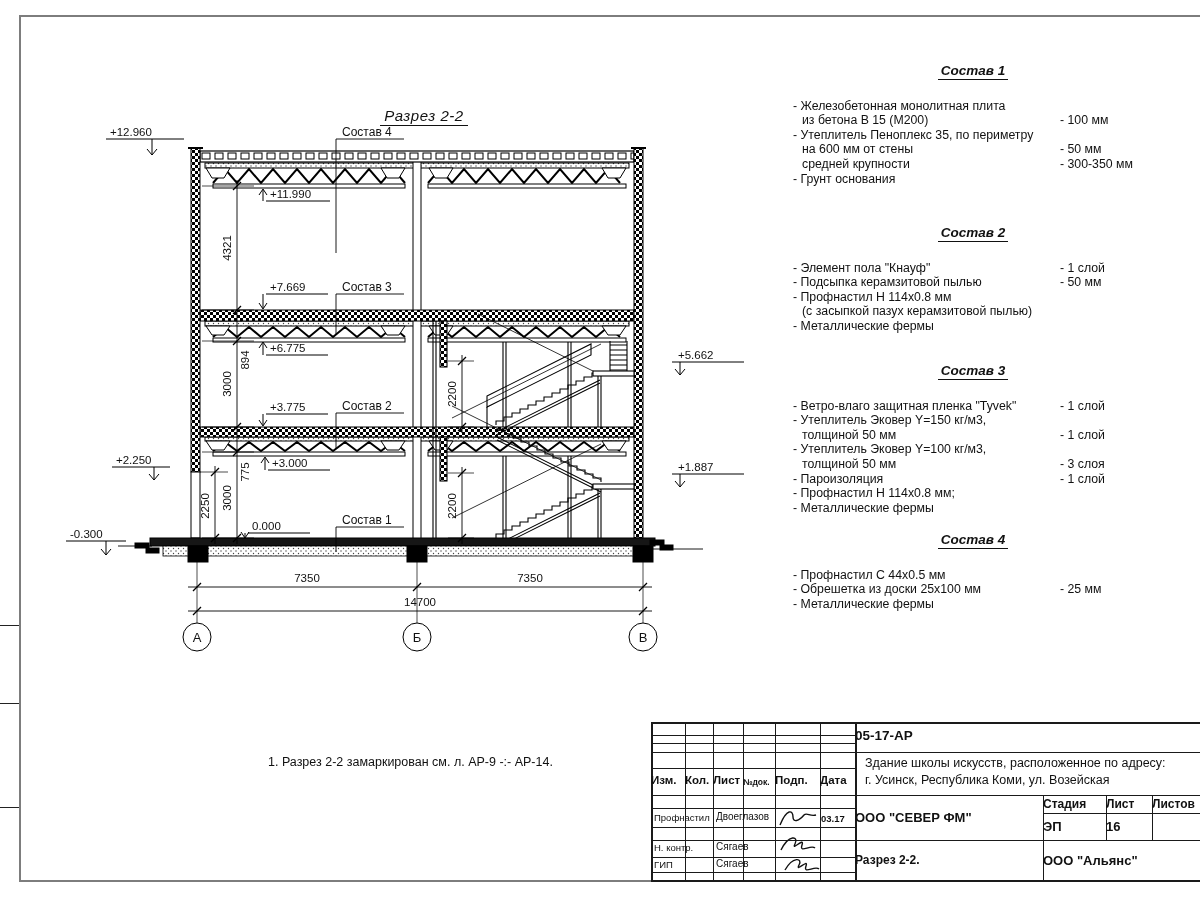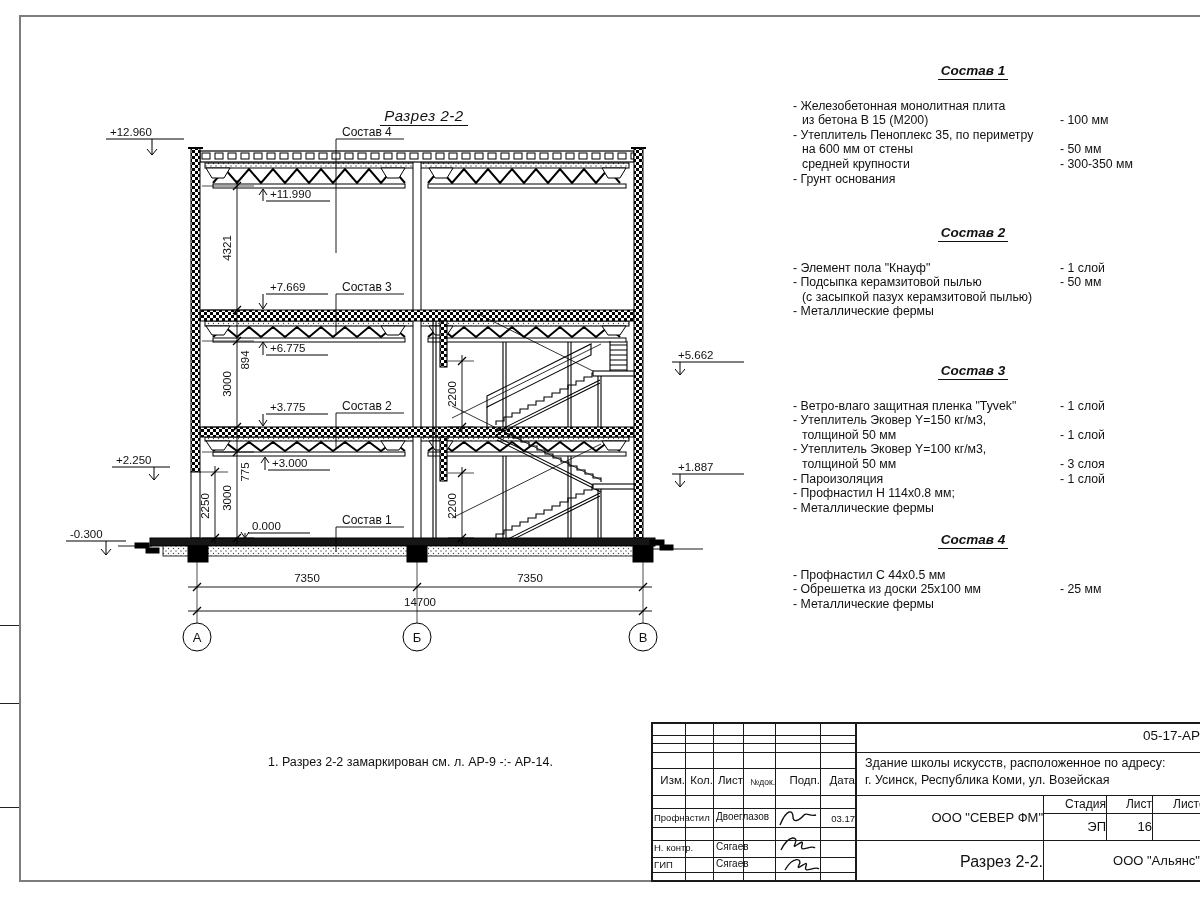--- a/index.html
+++ b/index.html
@@ -18,21 +18,21 @@
   .spec{position:absolute;left:793px;width:360px;font-size:12.3px;line-height:14.6px;}
   .spec h3{margin:0 0 20px 0;text-align:center;font-size:13.5px;font-style:italic;font-weight:bold;}
   .spec h3 span{border-bottom:1px solid #111;padding:0 3px 1px;}
   .sl{position:relative;white-space:nowrap;}
   .sl.ind{padding-left:9px;}
   .sv{position:absolute;left:267px;top:0;}
   
   #tb{position:absolute;left:651px;top:722px;width:549px;height:160px;overflow:hidden;font-size:12px;}
   .tbl{position:absolute;background:#1a1a1a;}
   .tbt{position:absolute;white-space:nowrap;}
-  .c{text-align:right;}
+  .c{text-align:left;font-weight:bold;}
   svg text{font-family:"Liberation Sans", sans-serif;fill:#111;}
 </style>
 </head>
 <body>
 <div id="sheet">
 
 <svg class="abs" style="left:0;top:0" width="1200" height="900" viewBox="0 0 1200 900">
   <defs>
     <pattern id="chk" width="6" height="6" patternUnits="userSpaceOnUse">
       <rect width="6" height="6" fill="#fff"></rect>
@@ -249,20 +249,21 @@
   <div class="sl"><span>- Утеплитель Пеноплекс 35, по периметру</span><span class="sv"></span></div>
   <div class="sl ind"><span>на 600 мм от стены</span><span class="sv">- 50 мм</span></div>
   <div class="sl ind"><span>средней крупности</span><span class="sv">- 300-350 мм</span></div>
   <div class="sl"><span>- Грунт основания</span><span class="sv"></span></div>
 </div>
 
 <div class="spec" style="top:226px">
   <h3><span>Состав 2</span></h3>
   <div class="sl"><span>- Элемент пола "Кнауф"</span><span class="sv">- 1 слой</span></div>
   <div class="sl"><span>- Подсыпка керамзитовой пылью</span><span class="sv">- 50 мм</span></div>
+  <div class="sl"><span>- Профнастил Н 114х0.8 мм</span><span class="sv"></span></div>
   <div class="sl ind"><span>(с засыпкой пазух керамзитовой пылью)</span><span class="sv"></span></div>
   <div class="sl"><span>- Металлические фермы</span><span class="sv"></span></div>
 </div>
 
 <div class="spec" style="top:364px">
   <h3><span>Состав 3</span></h3>
   <div class="sl"><span>- Ветро-влаго защитная пленка  "Tyvek"</span><span class="sv">- 1 слой</span></div>
   <div class="sl"><span>- Утеплитель Эковер Y=150 кг/м3,</span><span class="sv"></span></div>
   <div class="sl ind"><span>толщиной 50 мм</span><span class="sv">- 1 слой</span></div>
   <div class="sl"><span>- Утеплитель Эковер Y=100 кг/м3,</span><span class="sv"></span></div>
@@ -330,21 +331,21 @@
 
   <svg class="abs" style="left:126px;top:82px" width="42" height="26" viewBox="0 0 42 26">
     <path d="M3,21 C10,4 16,6 16,13 C16,19 22,17 27,11 C30,8 33,13 39,11" fill="none" stroke="#111" stroke-width="1.4"></path>
   </svg>
   <svg class="abs" style="left:124px;top:110px" width="46" height="48" viewBox="0 0 46 48">
     <path d="M6,18 C14,2 24,4 20,12 C16,20 30,4 27,13 C24,22 36,12 40,16" fill="none" stroke="#111" stroke-width="1.4"></path>
     <path d="M10,38 C18,24 28,26 24,33 C20,41 34,26 31,34 C28,43 40,33 44,37" fill="none" stroke="#111" stroke-width="1.4"></path>
   </svg>
 
   <div class="tbt c" style="left:204px;top:88px;width:188px;font-size:13px">ООО "СЕВЕР ФМ"</div>
-  <div class="tbt c" style="left:204px;top:131px;width:188px;font-size:16px">Разрез 2-2.</div>
+  <div class="tbt c" style="left:204px;top:131px;width:188px;font-size:12px">Разрез 2-2.</div>
 
   <div class="tbt c" style="left:392px;top:75px;width:63px;font-size:12px">Стадия</div>
   <div class="tbt c" style="left:455px;top:75px;width:46px;font-size:12px">Лист</div>
   <div class="tbt c" style="left:501px;top:75px;width:60px;font-size:12px">Листов</div>
   <div class="tbt c" style="left:392px;top:97px;width:63px;font-size:13px">ЭП</div>
   <div class="tbt c" style="left:455px;top:97px;width:46px;font-size:13px">16</div>
   <div class="tbt c" style="left:501px;top:97px;width:48px;font-size:13px"></div>
   <div class="tbt c" style="left:392px;top:131px;width:157px;font-size:13px">ООО "Альянс"</div>
 </div>
 

